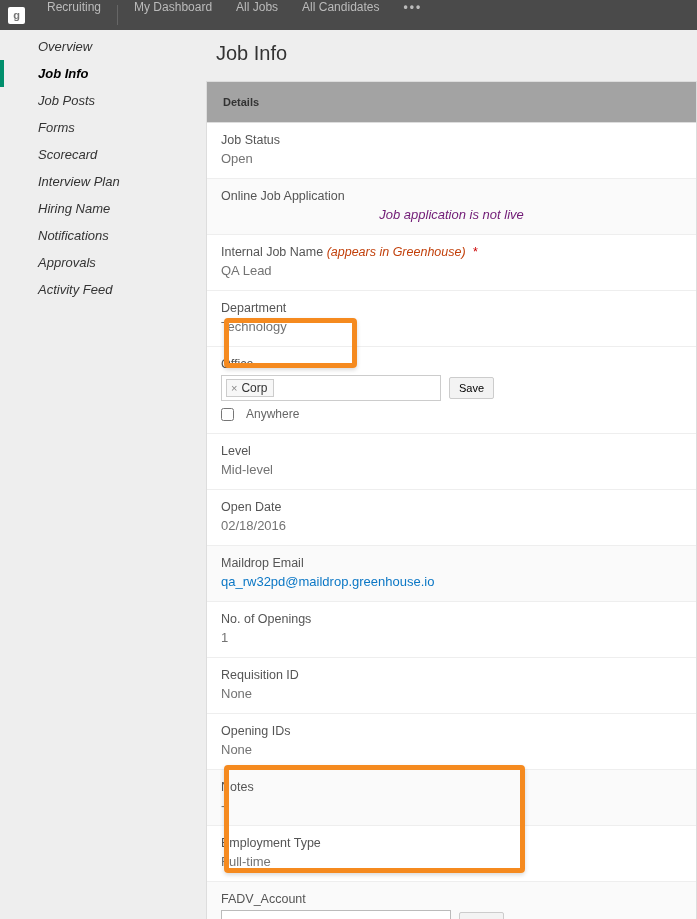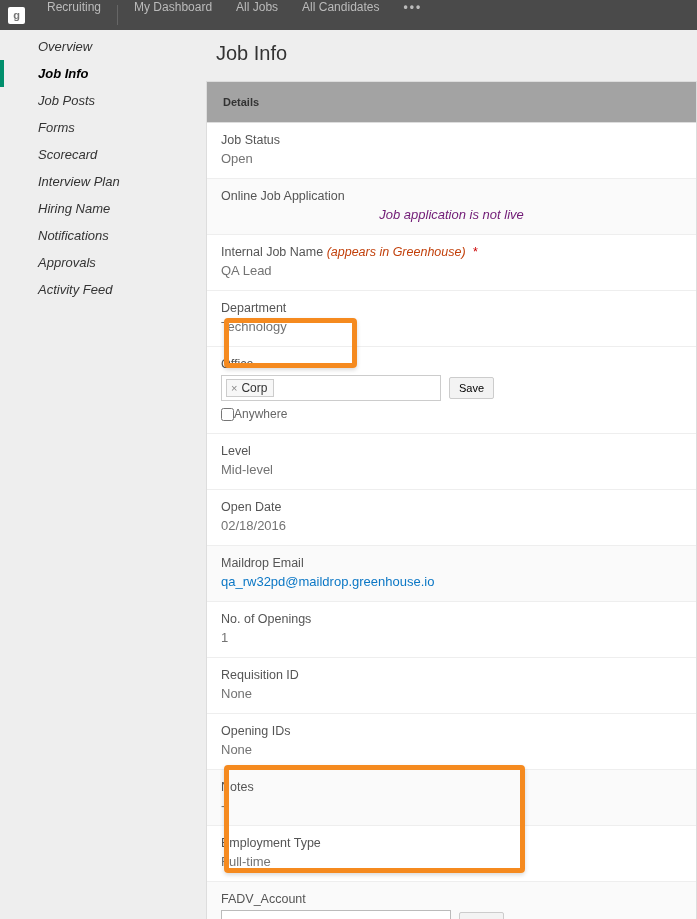--- a/index.html
+++ b/index.html
@@ -133,21 +133,21 @@
   .tag .x { font-size:11px; color:#888; cursor:pointer;}
   .btn-save {
     background:#f3f3f3;
     border:1px solid #ccc;
     font-size:11px;
     padding: 4px 9px;
     cursor:pointer;
     border-radius:2px;
   }
   .checkbox-row {
-    display:flex; align-items:center; gap:0;
+    display:flex; align-items:center; gap:12px;
     font-size:12px; color:#666;
     margin-top:6px;
   }
   .checkbox-row input { margin:0;}
   .combo {
     border:1px solid #bbb;
     height:26px;
     width: 230px;
     background:#fff;
     display:flex; align-items:center;

